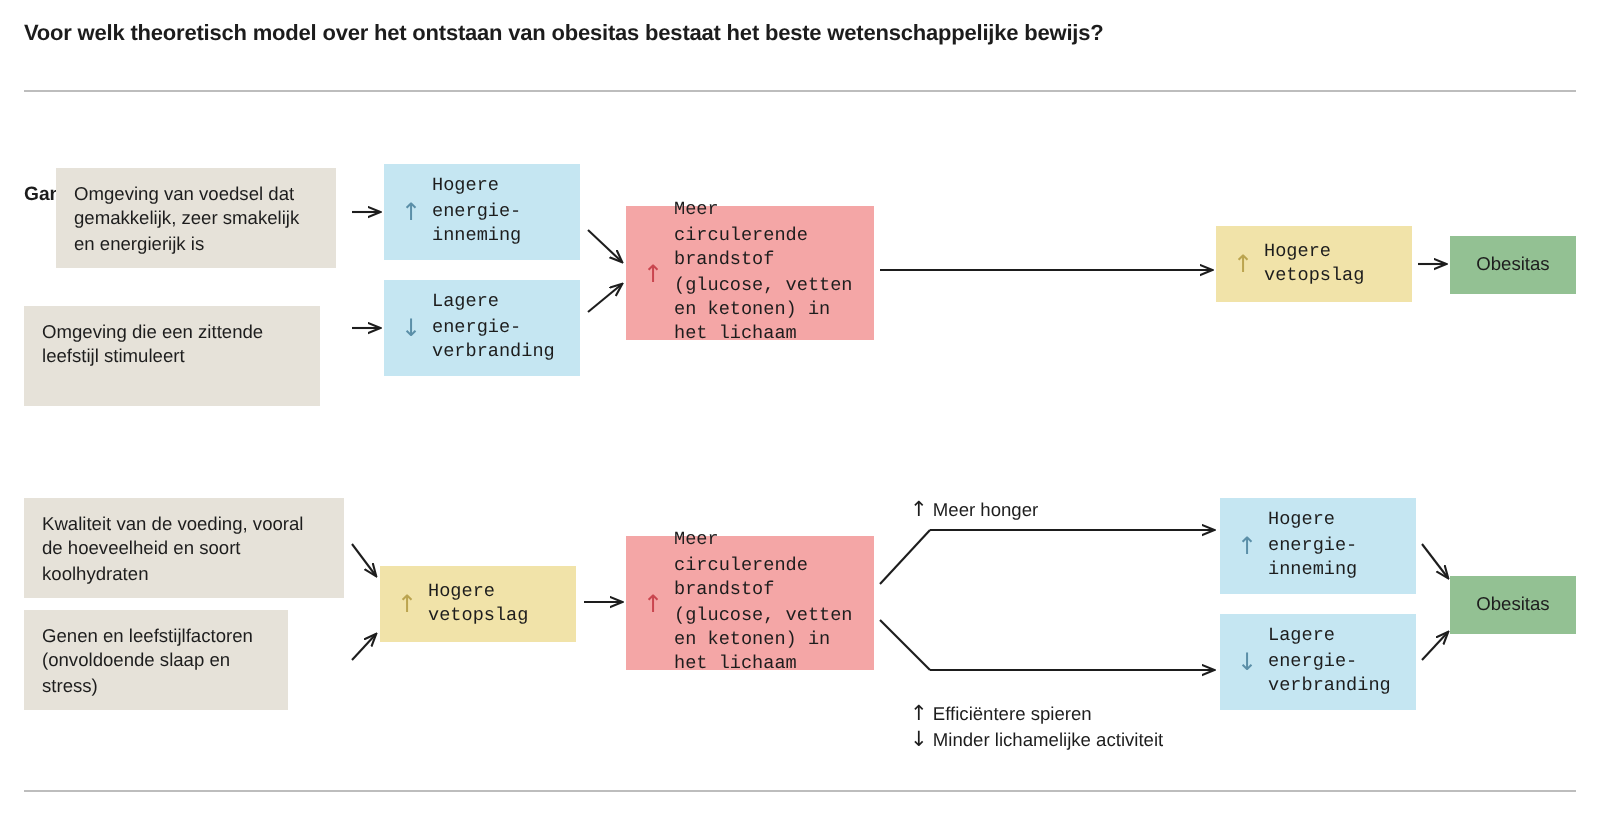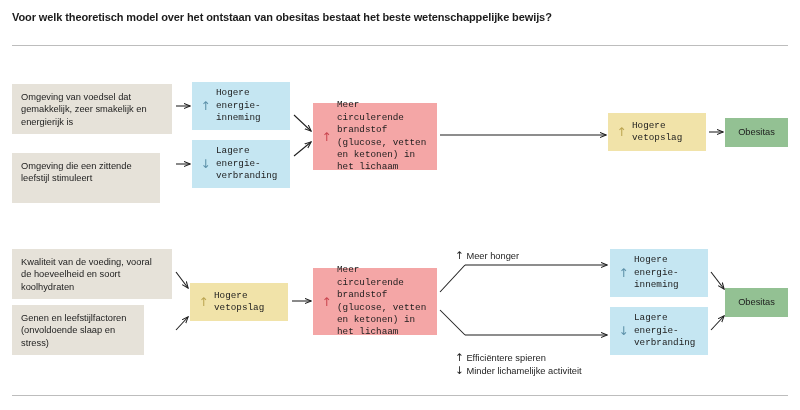--- a/index.html
+++ b/index.html
@@ -79,21 +79,21 @@
 <body>
 
 <div class="canvas">
 
   <div class="title">Voor welk theoretisch model over het ontstaan van obesitas bestaat het beste wetenschappelijke bewijs?</div>
   <div class="rule top"></div>
   <div class="rule bottom"></div>
 
   <div class="section-label" style="left:12px;top:46px;margin-top:46px;">Gangbare model</div>
 
-  <div class="box beige" style="left:12px;top:84px;width:160px;height:50px;">
+  <div class="box beige" style="left:28px;top:84px;width:140px;height:50px;">
     <span class="txt">Omgeving van voedsel dat gemakkelijk, zeer smakelijk en energierijk is</span>
   </div>
 
   <div class="box beige" style="left:12px;top:153px;width:148px;height:50px;">
     <span class="txt">Omgeving die een zittende leefstijl stimuleert</span>
   </div>
 
   <div class="box blue" style="left:192px;top:82px;width:98px;height:48px;padding:0 7px;">
     <span class="arrowglyph">↑</span>
     <span class="body">Hogere energie-inneming</span>

